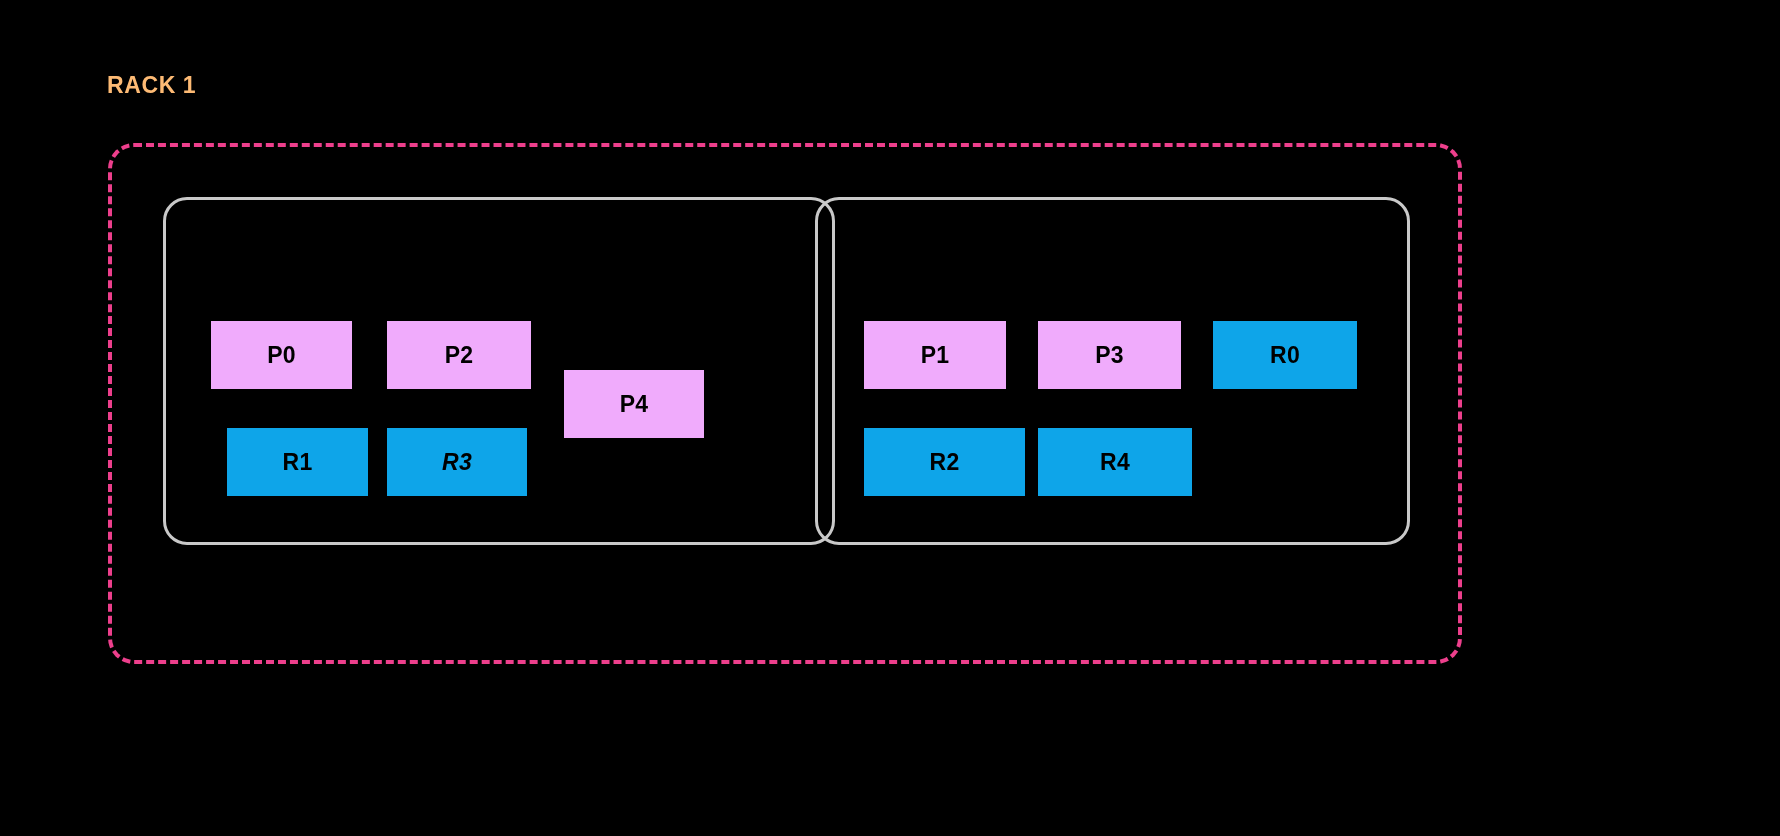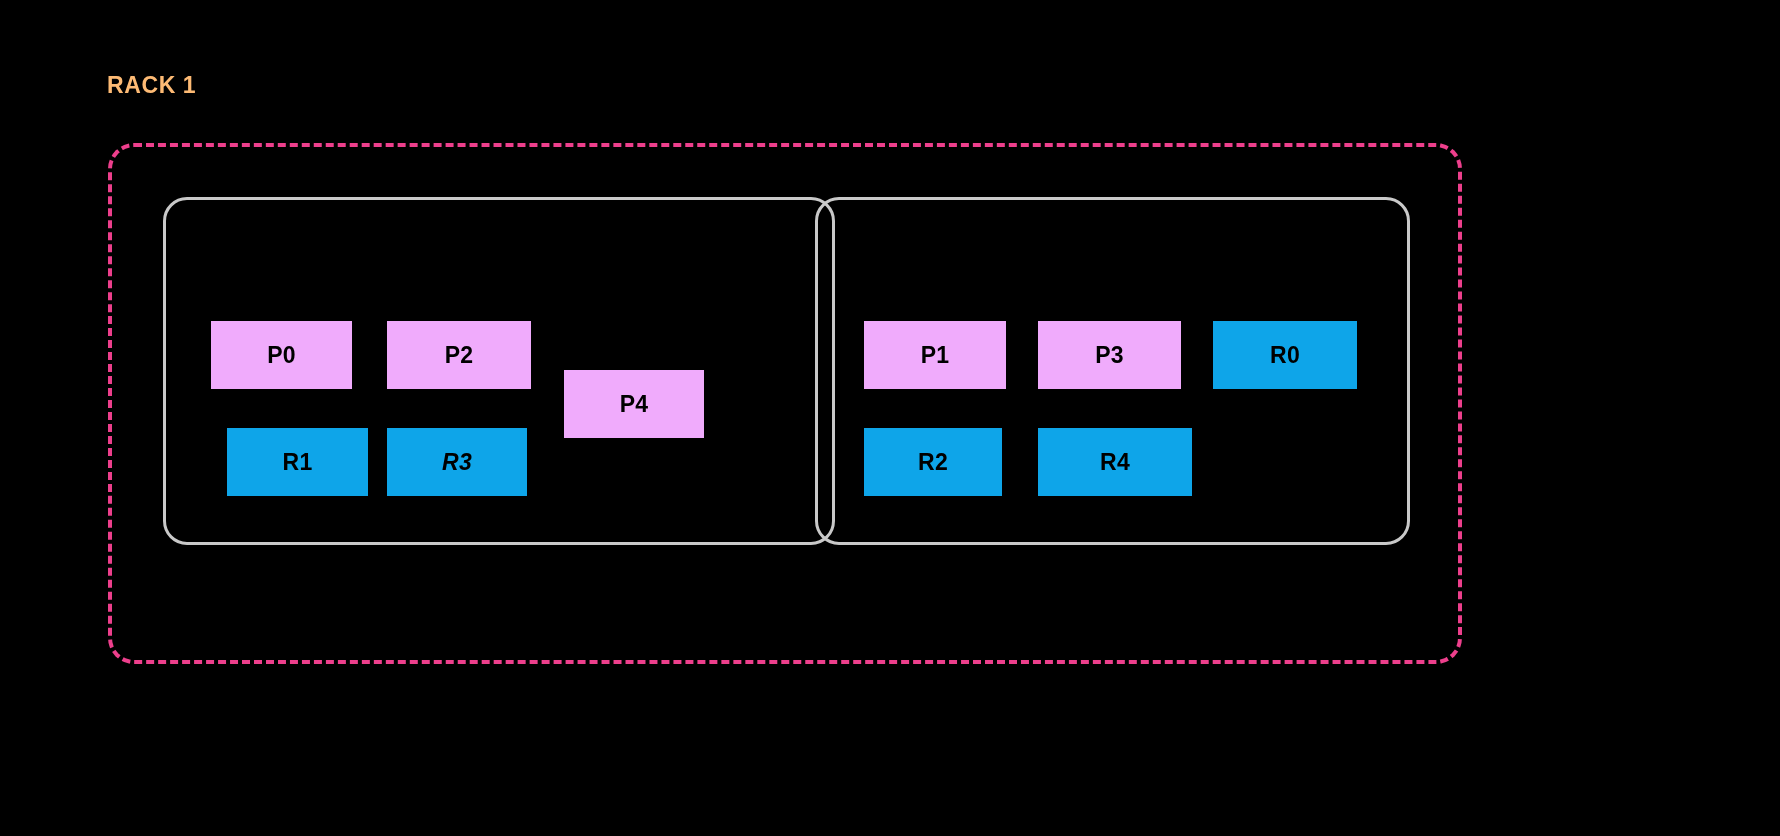--- a/index.html
+++ b/index.html
@@ -96,21 +96,21 @@
   .b-p4 { left: 564px;  top: 323px; width: 140px; margin-top: 47px; }
   
   .b-r1 { left: 227px;  top: 428px; width: 141px; }
   .b-r3 { left: 387px;  top: 428px; width: 140px; font-style: italic; }
 
   
   .b-p1 { left: 864px;  top: 321px; width: 142px; }
   .b-p3 { left: 1038px; top: 321px; width: 143px; }
   .b-r0 { left: 1213px; top: 321px; width: 144px; }
   
-  .b-r2 { left: 864px;  top: 428px; width: 138px; }
+  .b-r2 { left: 864px;  top: 428px; width: 161px; }
   .b-r4 { left: 1038px; top: 428px; width: 154px; }
 </style>
 </head>
 <body>
 
 <div id="canvas">
 
   <div class="rack-label">RACK 1</div>
 
   <div class="rack-boundary"></div>

